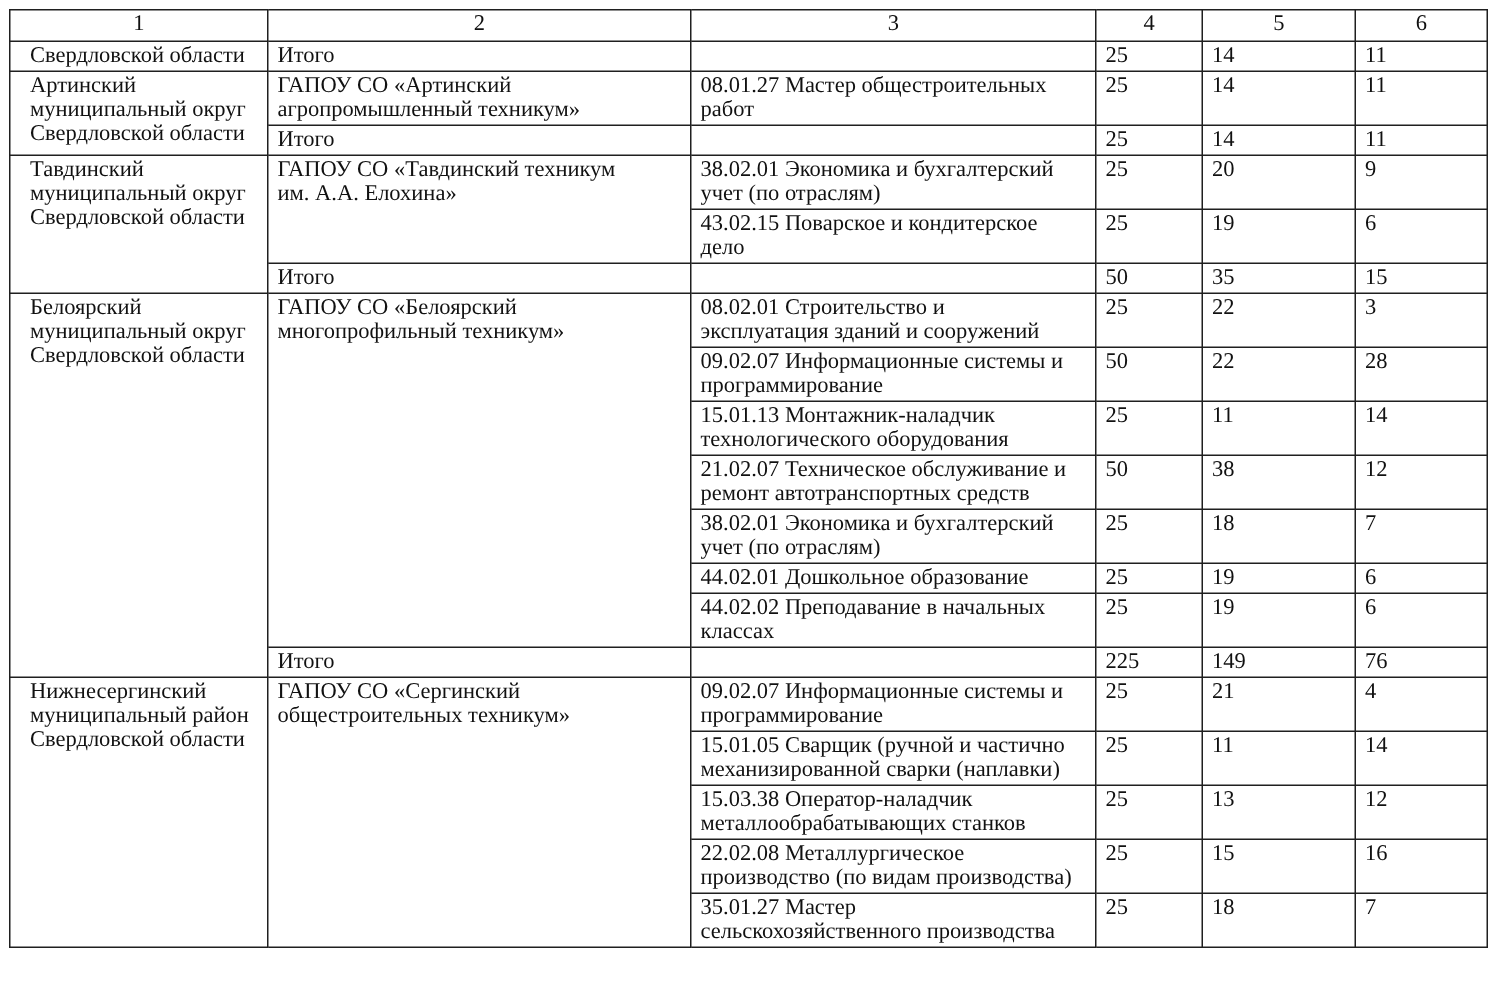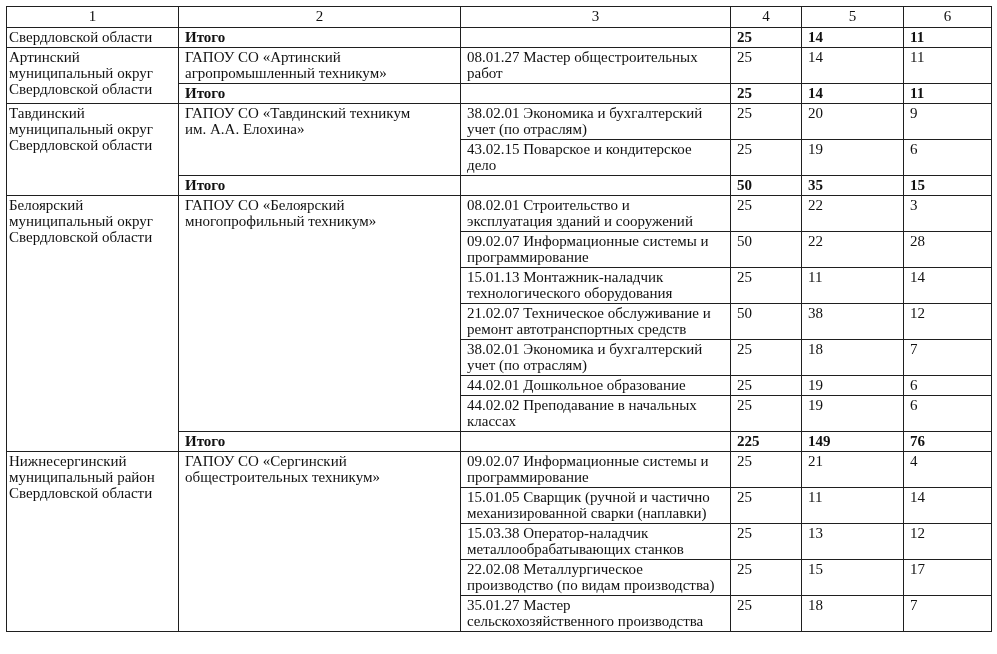--- a/index.html
+++ b/index.html
@@ -46,22 +46,22 @@
     font-weight: normal;
     text-align: center;
     padding: 1px 2px 2px 2px;
     height: 17px;
   }
   .doc-table td {
     text-align: left;
     white-space: pre-line;
     padding: 1px 4px 2px 6px;
   }
-  .doc-table td.col1 { padding-left: 2px; }
-  .doc-table td.bold { font-weight: bold; }
+  .doc-table td.col1 { padding-left: 13px; }
+  .doc-table td.bold { font-weight: normal; }
   .doc-table td:empty::after { content: "\00a0"; } 
 </style>
 </head>
 <body>
 
 <div class="page">
   <table class="doc-table">
     <colgroup>
       <col class="w1">
         <col class="w2">
@@ -218,21 +218,21 @@
 металлообрабатывающих станков</td>
           <td class="col4">25</td>
           <td class="col5">13</td>
           <td class="col6">12</td>
         </tr>
         <tr>
           <td class="col3">22.02.08 Металлургическое
 производство (по видам производства)</td>
           <td class="col4">25</td>
           <td class="col5">15</td>
-          <td class="col6">17</td>
+          <td class="col6">16</td>
         </tr>
         <tr>
           <td class="col3">35.01.27 Мастер
 сельскохозяйственного производства</td>
           <td class="col4">25</td>
           <td class="col5">18</td>
           <td class="col6">7</td>
         </tr>
       </tbody>
   </table>

